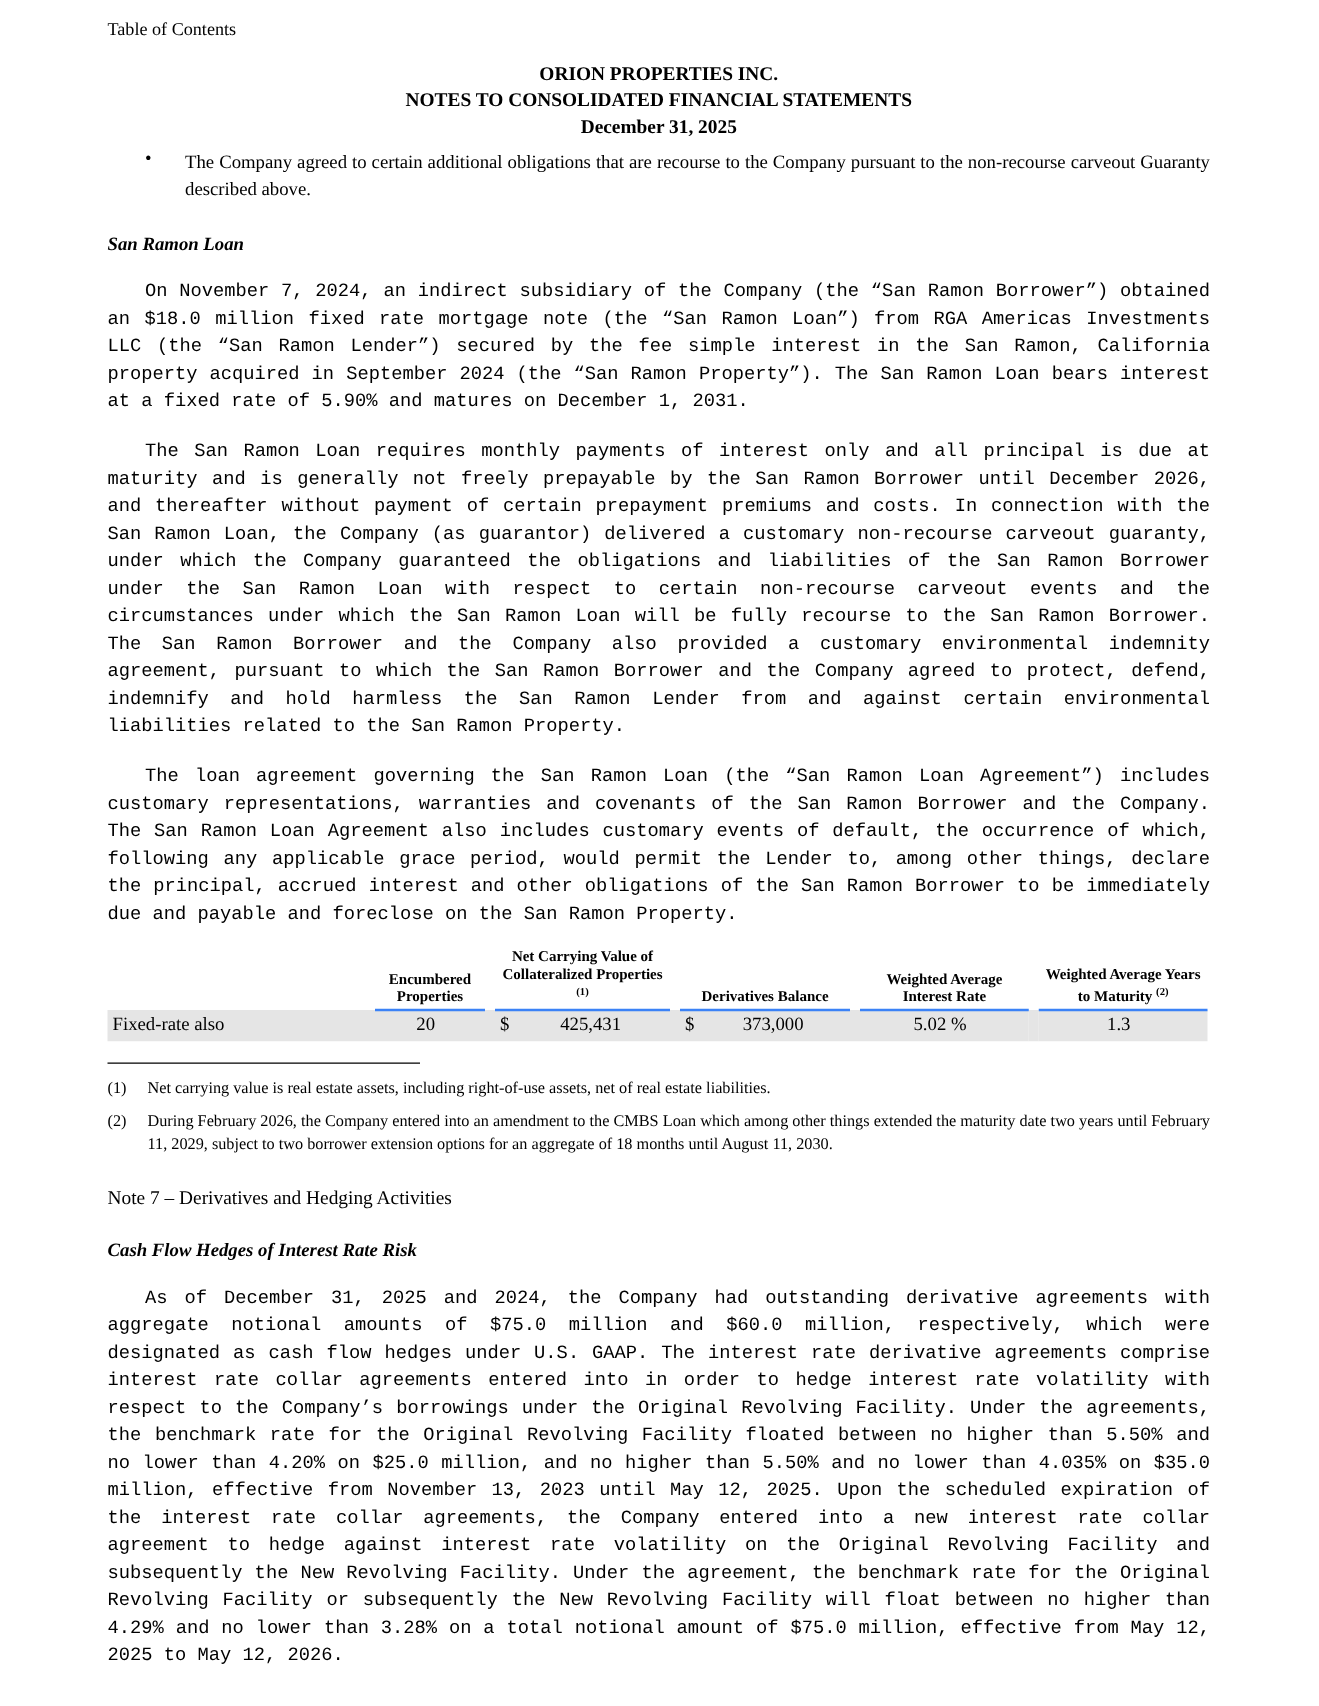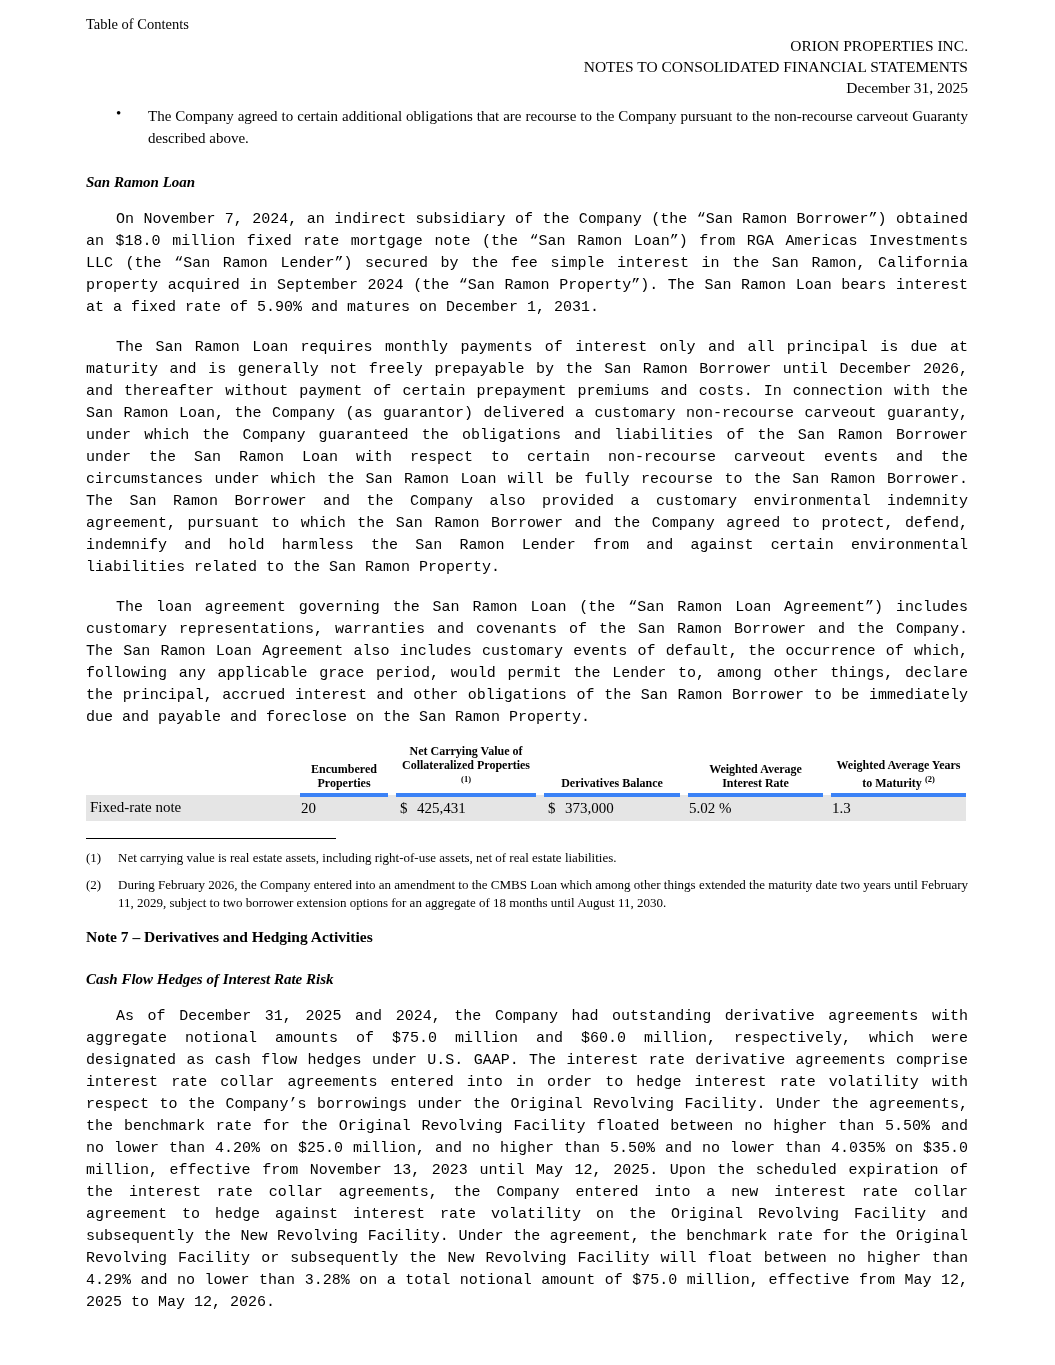--- a/index.html
+++ b/index.html
@@ -12,28 +12,28 @@
     background: #ffffff;
     color: #000000;
     font-family: "Liberation Serif", "DejaVu Serif", serif;
     font-size: 15px;
     overflow: hidden;
   }
   .content { padding: 16px 87px 0 86px; }
 
   .toc-link { font-size: 14.5px; display: inline-block; }
 
-  .doc-header { text-align: right; font-weight: normal; font-size: 15.5px; line-height: 21px; margin-top: 2px; }
+  .doc-header { text-align: center; font-weight: bold; font-size: 15.5px; line-height: 21px; margin-top: 16px; }
 
   .bullet-row { display: flex; margin-top: 7px; padding-left: 30px; }
   .bullet-marker { width: 32px; flex: 0 0 32px; }
   .bullet-text { flex: 1; text-align: justify; line-height: 22px; }
 
   .h-italic { font-weight: bold; font-style: italic; font-size: 15px; margin-top: 25px; }
-  .h-bold { font-weight: bold; font-size: 15.5px; margin-top: 16px; }
+  .h-bold { font-weight: normal; font-size: 15.5px; margin-top: 26px; }
 
   p.body-para {
     margin: 18px 0 0 0;
     text-align: justify;
     text-indent: 30px;
     line-height: 22px;
     font-family: Liberation Mono, monospace;
   }
 
   table.fin-table {
@@ -44,26 +44,26 @@
     font-size: 15px;
   }
   table.fin-table th {
     font-weight: bold;
     font-size: 12px;
     line-height: 14px;
     text-align: center;
     vertical-align: bottom;
     padding: 0 2px 3px 2px;
   }
-  table.fin-table th.hline { border-bottom: 4px solid #3b82f6; }
+  table.fin-table th.hline { border-bottom: 2px solid #3b82f6; }
   table.fin-table sup { font-size: 8.5px; }
   tr.data-row { background: #e5e5e5; }
   tr.data-row td { padding-top: 3px; padding-bottom: 4px; }
   td.lbl { text-align: left; padding-left: 4px; }
-  td.num { text-align: left; padding-right: 8px; margin-top: 48px; }
+  td.num { text-align: center; padding-right: 8px; margin-top: 48px; }
   td.cur { text-align: left; padding-left: 4px; }
 
   .fn-divider { width: 250px; border-top: 1px solid #000; margin: 17px 0 10px 0; }
   .footnote { display: flex; font-size: 13px; line-height: 18px; margin-top: 9px; }
   .fn-marker { width: 32px; flex: 0 0 32px; }
   .fn-text { flex: 1; text-align: justify; }
 
   .page-footer {
     position: absolute;
     bottom: 20px;
@@ -120,21 +120,21 @@
         <th></th>
         <th class="hline" colspan="2"><span>Net Carrying Value of Collateralized Properties</span> <sup>(1)</sup></th>
         <th></th>
         <th class="hline" colspan="2"><span>Derivatives Balance</span></th>
         <th></th>
         <th class="hline"><span>Weighted Average Interest Rate</span></th>
         <th></th>
         <th class="hline"><span>Weighted Average Years to Maturity</span> <sup>(2)</sup></th>
       </tr>
       <tr class="data-row">
-        <td class="lbl">Fixed-rate note</td>
+        <td class="lbl">Fixed-rate also</td>
         <td class="num">20</td>
         <td></td>
         <td class="cur">$</td>
         <td class="num">425,431</td>
         <td></td>
         <td class="cur">$</td>
         <td class="num">373,000</td>
         <td></td>
         <td class="num">5.02 %</td>
         <td></td>

